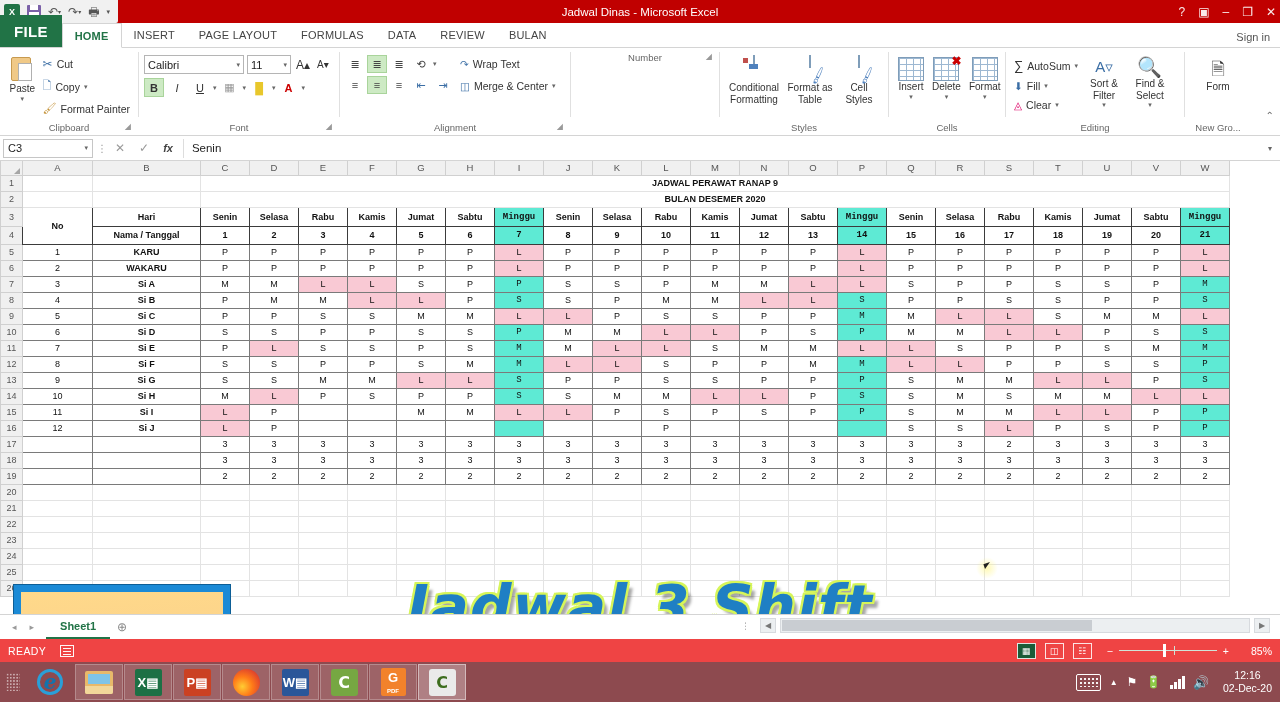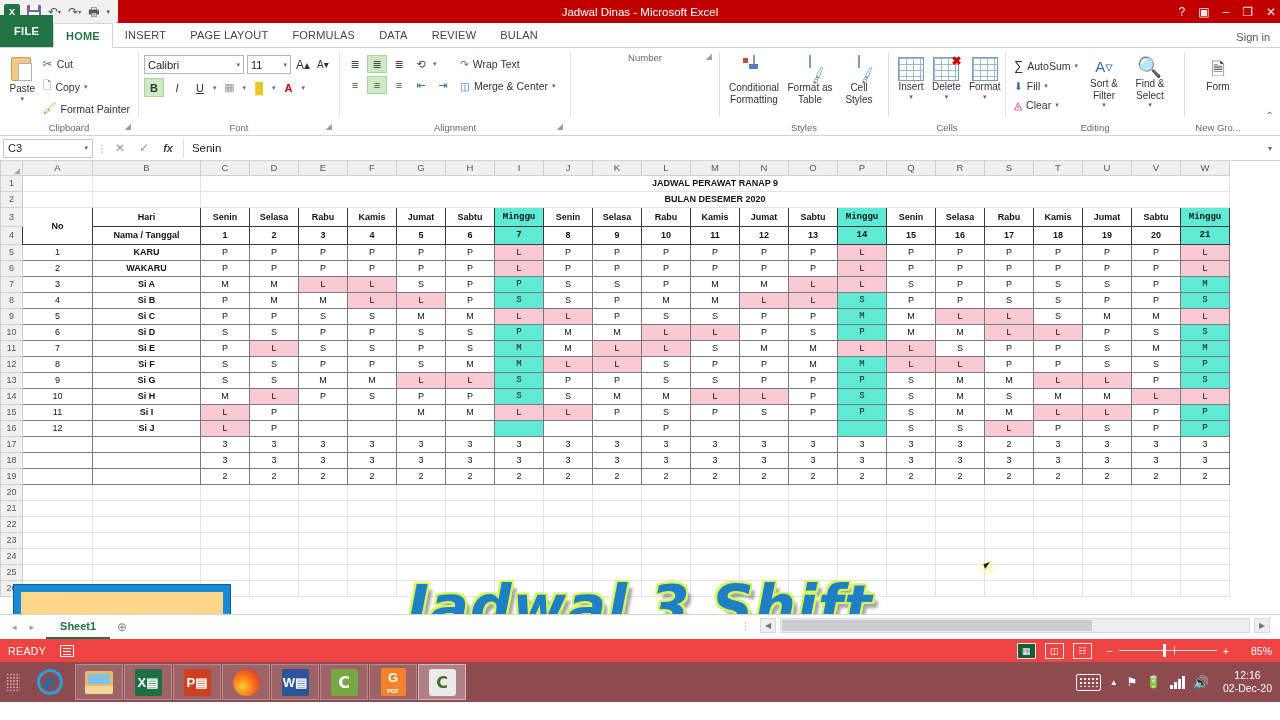--- a/index.html
+++ b/index.html
@@ -29,21 +29,21 @@
   .save-ic:after{content:'';position:absolute;left:2px;bottom:1px;width:10px;height:6px;background:#fff;}
   .title-text{
     position:absolute;left:0;right:0;text-align:center;color:#fff;font-size:11.5px;
   }
   .win-btns{position:absolute;right:4px;top:0;height:23px;display:flex;align-items:center;gap:13px;color:#fff;font-size:12px;}
   .win-btns span{opacity:.92;}
 
   
   .tabrow{height:25px;background:#fff;display:flex;align-items:flex-end;position:relative;border-bottom:1px solid #d4d4d4;}
   .tab-file{
-    background:#217346;color:#fff;font-size:11px;font-weight:bold;letter-spacing:.3px;
+    background:#217346;color:#fff;font-size:15px;font-weight:bold;letter-spacing:.3px;
     padding:16px 14px;height:25px;display:flex;align-items:center;
   }
   .tab{
     font-size:11px;color:#444;padding:0 12px;height:25px;display:flex;align-items:center;letter-spacing:.2px;
   }
   .tab.active{color:#217346;font-weight:600;background:#fff;border:1px solid #d4d4d4;border-bottom:1px solid #fff;position:relative;top:1px;}
   .signin{position:absolute;right:10px;bottom:4px;font-size:11px;color:#555;}
 
   
   .ribbon{height:88px;background:#fff;border-bottom:1px solid #d4d4d4;display:flex;position:relative;}

